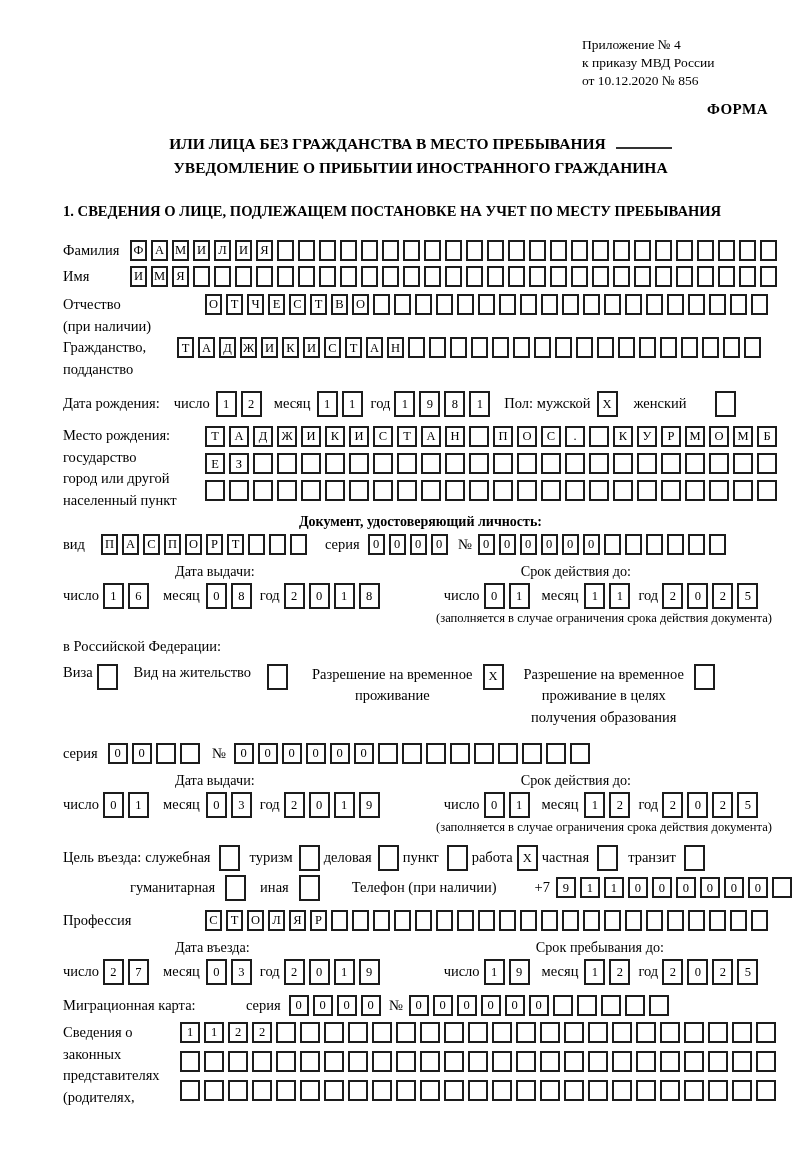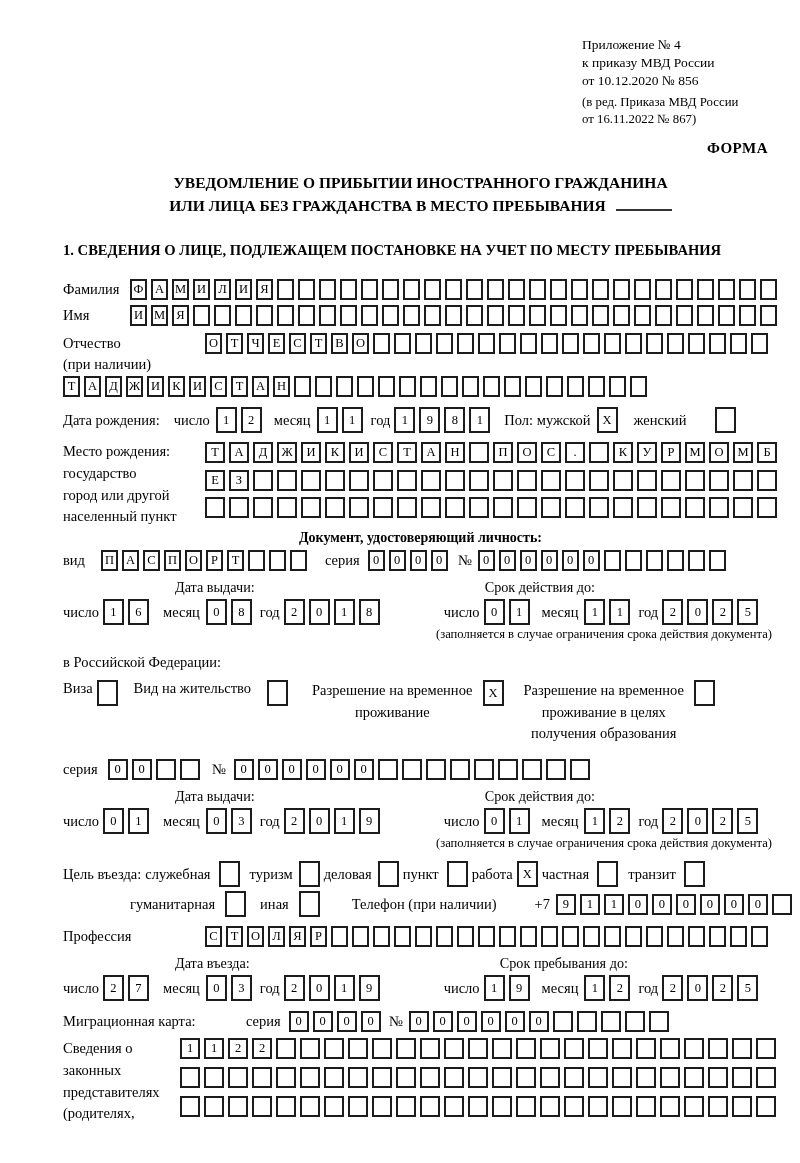--- a/index.html
+++ b/index.html
@@ -21,45 +21,41 @@
   .cells{display:inline-flex;flex:none;}
   .cell{box-sizing:border-box;flex:none;width:17px;height:21px;border:2px solid #1c1c1c;margin-right:4px;
         display:inline-flex;align-items:center;justify-content:center;font-size:12.5px;line-height:1;}
   .wide .cell{width:20px;}
   .tall .cell{width:21px;height:26px;}
   .lbl{flex:none;}
   .ml2{margin-left:0}.ml4{margin-left:4px}.ml6{margin-left:6px}.ml8{margin-left:8px}.ml10{margin-left:10px}
   .ml12{margin-left:12px}.ml14{margin-left:14px}.ml16{margin-left:16px}.ml20{margin-left:20px}.ml28{margin-left:28px}
   .lines{line-height:1.5;}
   .doc-head{font-weight:bold;text-align:center;margin-top:2px;font-size:14px;}
-  .hdr-cols{display:flex;margin-top:8px;font-size:14.2px;}
+  .hdr-cols{display:flex;margin-top:8px;font-size:14.2px;gap:36px;}
   .note{font-size:12.6px;display:flex;justify-content:flex-end;margin-top:2px;padding-right:6px;}
   .opt{display:flex;align-items:flex-start;}
   .opt-label{text-align:center;line-height:1.5;}
 </style>
 </head>
 <body>
 
 <div class="page">
 
   <div class="hdr">
     <div>Приложение № 4</div>
     <div>к приказу МВД России</div>
     <div>от 10.12.2020 № 856</div>
-    <div class="sub">
-      <div>(в ред. Приказа МВД России</div>
-      <div>от 16.11.2022 № 867)</div>
-    </div>
   </div>
 
   <div class="forma">ФОРМА</div>
 
   <div class="title">
+    <div><span>ИЛИ ЛИЦА БЕЗ ГРАЖДАНСТВА В МЕСТО ПРЕБЫВАНИЯ</span><span class="blank-line"></span></div>
     <div>УВЕДОМЛЕНИЕ О ПРИБЫТИИ ИНОСТРАННОГО ГРАЖДАНИНА</div>
-    <div><span>ИЛИ ЛИЦА БЕЗ ГРАЖДАНСТВА В МЕСТО ПРЕБЫВАНИЯ</span><span class="blank-line"></span></div>
   </div>
 
   <div class="sec1">1. СВЕДЕНИЯ О ЛИЦЕ, ПОДЛЕЖАЩЕМ ПОСТАНОВКЕ НА УЧЕТ ПО МЕСТУ ПРЕБЫВАНИЯ</div>
 
   <div class="frow" style="margin-top:20px;">
     <span class="lbl" style="width:67px;">Фамилия</span>
     <span class="cells">
         <span class="cell">Ф</span>
         <span class="cell">А</span>
         <span class="cell">М</span>
@@ -161,20 +157,24 @@
         <span class="cell"></span>
         <span class="cell"></span>
         <span class="cell"></span>
         <span class="cell"></span>
         <span class="cell"></span>
         <span class="cell"></span>
       </span>
   </div>
 
   <div class="frow top" style="margin-top:0;">
+    <span class="lbl lines" style="width:114px;">
+      <div>Гражданство,</div>
+        <div>подданство</div>
+    </span>
     <span class="cells">
         <span class="cell">Т</span>
         <span class="cell">А</span>
         <span class="cell">Д</span>
         <span class="cell">Ж</span>
         <span class="cell">И</span>
         <span class="cell">К</span>
         <span class="cell">И</span>
         <span class="cell">С</span>
         <span class="cell">Т</span>

